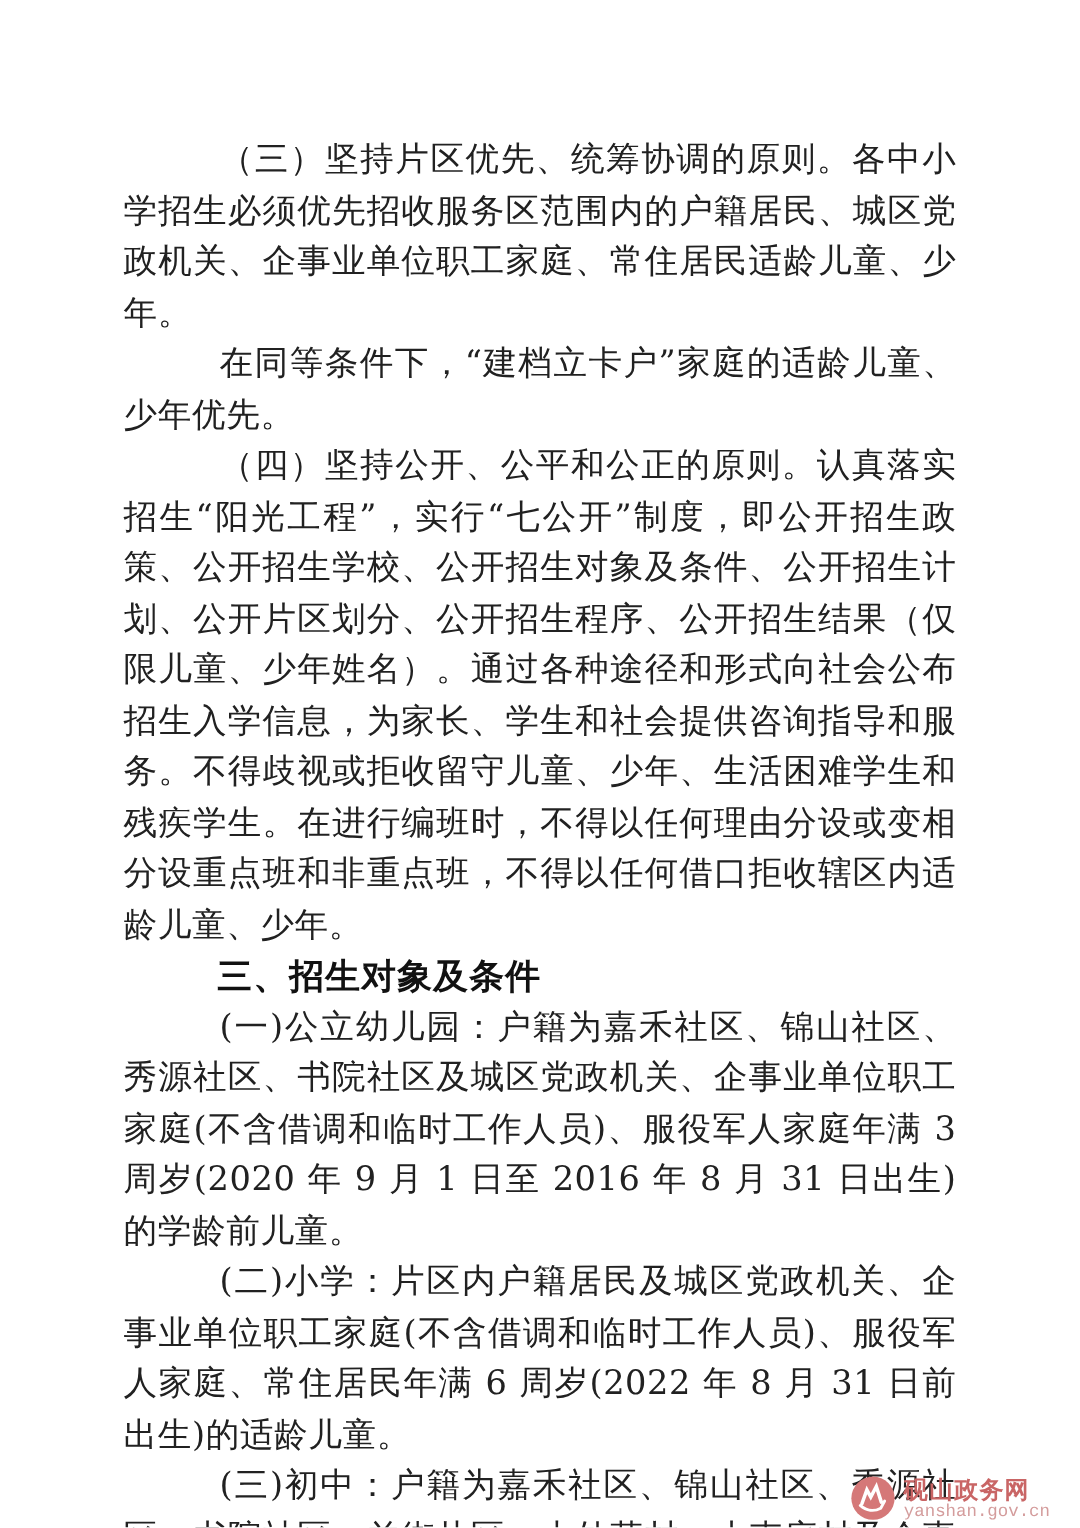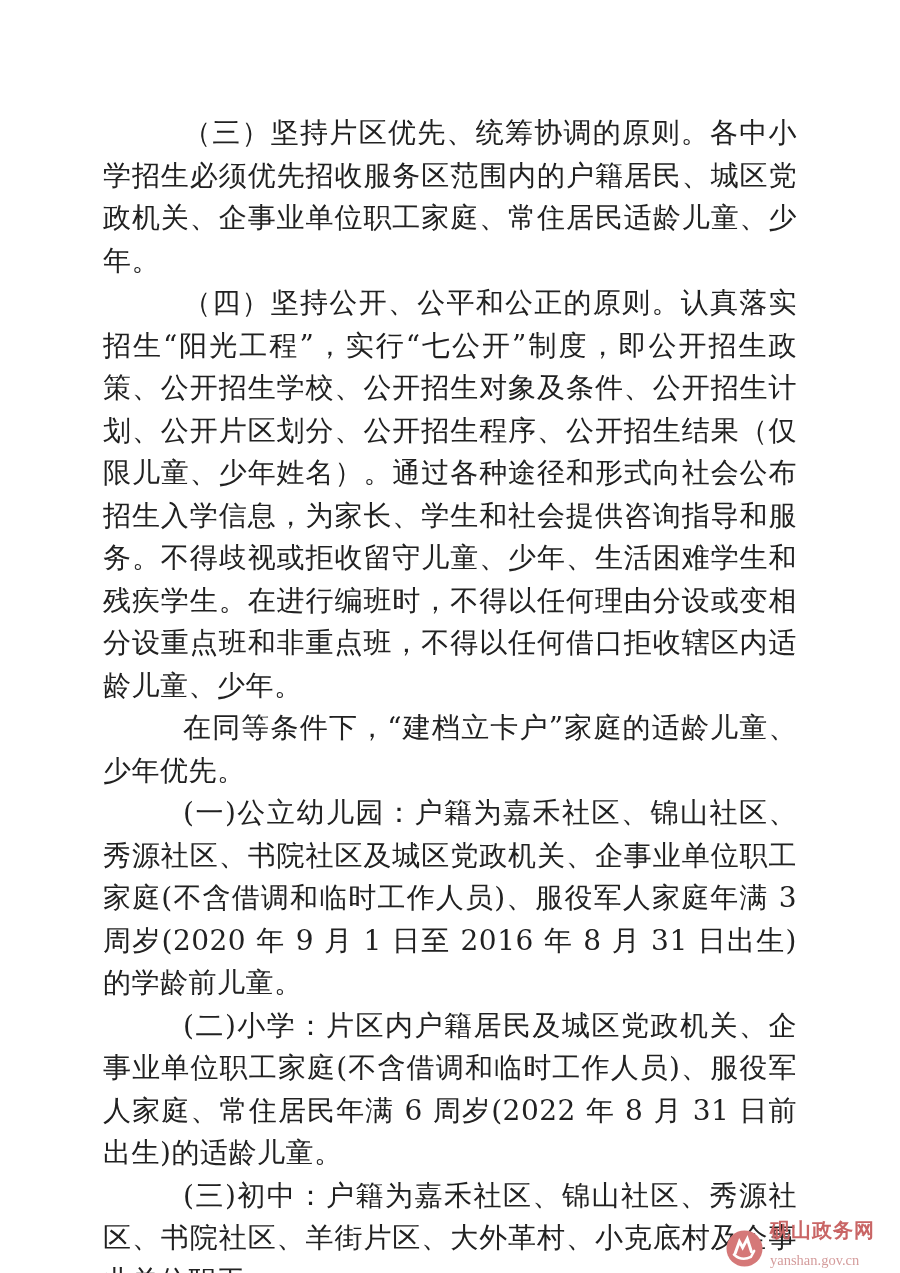--- a/index.html
+++ b/index.html
@@ -61,35 +61,36 @@
     line-height: 1;
   }
   .wm-title {
     font-family: "DejaVu Sans", "Liberation Sans", sans-serif;
     font-weight: bold;
     font-size: 20px;
     letter-spacing: 1px;
     color: #c96565;
   }
   .wm-url {
-    font-family: Liberation Serif, serif;
+    font-family: Liberation Mono, monospace;
     font-size: 14.5px;
     color: #d49c9c;
-    margin-top: 13px;
+    margin-top: 2px;
   }
 </style>
 </head>
 <body>
 
 <div class="page">
 
   <main class="doc">
     <p>（三）坚持片区优先、统筹协调的原则。各中小学招生必须优先招收服务区范围内的户籍居民、城区党政机关、企事业单位职工家庭、常住居民适龄儿童、少年。</p>
+    <p>在同等条件下，“建档立卡户”家庭的适龄儿童、少年优先。</p>
     <p>（四）坚持公开、公平和公正的原则。认真落实招生“阳光工程”，实行“七公开”制度，即公开招生政策、公开招生学校、公开招生对象及条件、公开招生计划、公开片区划分、公开招生程序、公开招生结果（仅限儿童、少年姓名）。通过各种途径和形式向社会公布招生入学信息，为家长、学生和社会提供咨询指导和服务。不得歧视或拒收留守儿童、少年、生活困难学生和残疾学生。在进行编班时，不得以任何理由分设或变相分设重点班和非重点班，不得以任何借口拒收辖区内适龄儿童、少年。</p>
-    <p>在同等条件下，“建档立卡户”家庭的适龄儿童、少年优先。</p>
+    <h2>三、招生对象及条件</h2>
     <p>(一)公立幼儿园：户籍为嘉禾社区、锦山社区、秀源社区、书院社区及城区党政机关、企事业单位职工家庭(不含借调和临时工作人员)、服役军人家庭年满 3 周岁(2020 年 9 月 1 日至 2016 年 8 月 31 日出生)的学龄前儿童。</p>
     <p>(二)小学：片区内户籍居民及城区党政机关、企事业单位职工家庭(不含借调和临时工作人员)、服役军人家庭、常住居民年满 6 周岁(2022 年 8 月 31 日前出生)的适龄儿童。</p>
     <p>(三)初中：户籍为嘉禾社区、锦山社区、秀源社区、书院社区、羊街片区、大外革村、小克底村及企事业单位职工</p>
   </main>
 
   <div class="watermark">
     <svg class="wm-badge" viewBox="0 0 40 40" xmlns="http://www.w3.org/2000/svg" aria-hidden="true">
       <circle cx="20" cy="20" r="19.5" fill="#d57878"></circle>
       <path d="M10 25 L14.5 12.5 L18 19 L23 9.5 L27.5 23.5" fill="none" stroke="#ffffff" stroke-width="3.2" stroke-linejoin="miter" stroke-linecap="round"></path>
       <path d="M8.5 26.5 C14 31.5 21 32.2 27 29 L30.5 22.5" fill="none" stroke="#ffffff" stroke-width="2.6" stroke-linecap="round"></path>

